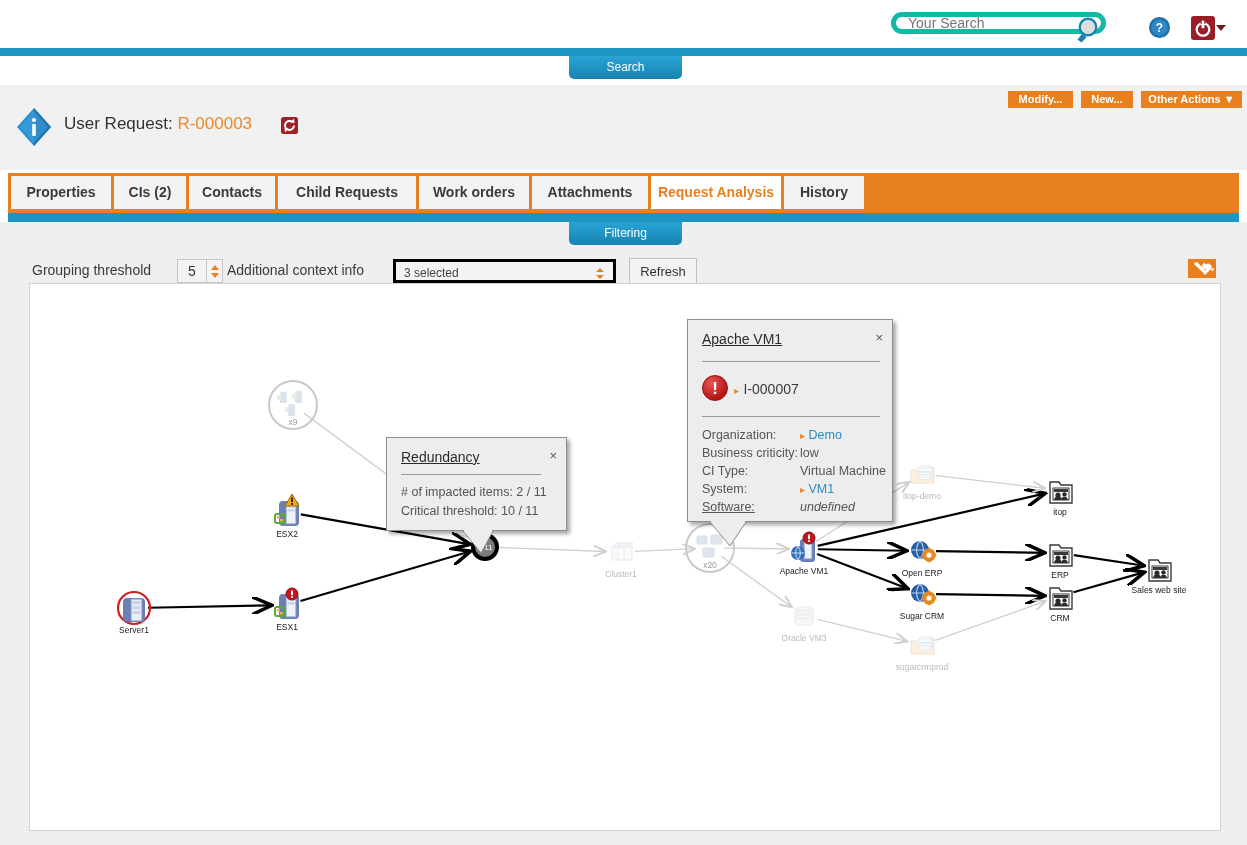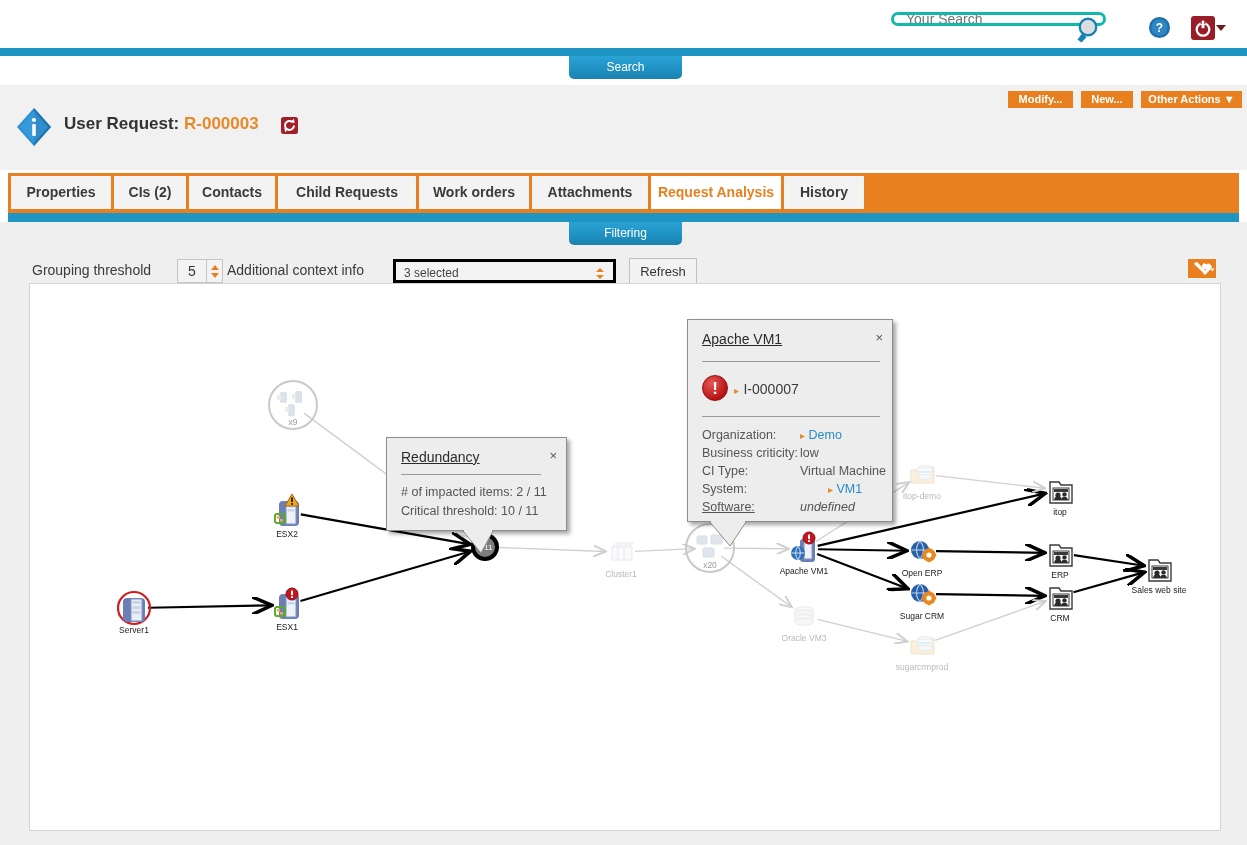--- a/index.html
+++ b/index.html
@@ -9,22 +9,22 @@
     background: #ffffff;
     font-family: "Liberation Sans", sans-serif;
     overflow: hidden;
   }
   .page { position: relative; width: 1247px; height: 845px; background:#fff; }
 
   
   .topbar { position:absolute; left:0; top:0; width:1247px; height:48px; background:#fff; }
   .search-wrap { position:absolute; left:891px; top:12px; width:215px; height:31px; }
   .search-input {
-    position:absolute; left:0; top:0; width:215px; height:14px;
-    border:3px solid #14b8a6; border-radius:16px; background:#fff;
+    position:absolute; left:0; top:0; width:215px; height:22px;
+    border:5px solid #14b8a6; border-radius:16px; background:#fff;
     font-family:"Liberation Sans", sans-serif; font-size:14px; color:#1a1a1a;
     padding:0 36px 0 12px; outline:none;
   }
   .search-glass {
     position:absolute; left:185px; top:4px; width:28px; height:28px;
   }
   .help-btn { position:absolute; left:1148px; top:16px; width:23px; height:23px; cursor:pointer; }
   .power-btn { position:absolute; left:1191px; top:16px; width:24px; height:24px; cursor:pointer; }
   .power-caret {
     position:absolute; left:1216px; top:25px; width:0;height:0;
@@ -42,21 +42,21 @@
     border-radius:0 0 5px 5px;
     color:#fff; font-size:12px; text-align:center; line-height:23px; cursor:pointer;
   }
   #search-sec-tab { left:569px; }
 
   
   .obj-header { position:absolute; left:0; top:85px; width:1247px; height:85px; background:#f1f1f1; border-bottom:none; }
   .obj-icon { position:absolute; left:16px; top:107px; width:36px; height:40px; }
   .obj-title {
     position:absolute; left:64px; top:114px; height:24px;
-    font-size:17px; font-weight:bold; color:#333; white-space:nowrap;
+    font-size:17px; font-weight:normal; color:#333; white-space:nowrap;
   }
   .obj-title .code { color:#e8892a; }
   .reload-icon { position:absolute; left:281px; top:117px; width:17px; height:17px; cursor:pointer; }
 
   .act-btn {
     position:absolute; top:91px; height:17px;
     background:#e8801f; color:#fff; font-size:11px; font-weight:bold;
     line-height:17px; text-align:center; cursor:pointer; border:none; padding:0 7px;
     font-family:"Liberation Sans", sans-serif;
   }
@@ -595,21 +595,21 @@
     <div class="tip-hr" style="position:absolute;left:14px;top:96px;width:178px;"></div>
 
     <div id="apache-fields">
         <div class="k" style="left: 14px; top: 108px;">Organization:</div>
         <div class="v" style="left: 112px; top: 108px;"><span class="link-arrow">▸</span> <span class="link-txt">Demo</span></div>
         <div class="k" style="left: 14px; top: 126px;">Business criticity:</div>
         <div class="v" style="left: 112px; top: 126px;">low</div>
         <div class="k" style="left: 14px; top: 144px;">CI Type:</div>
         <div class="v" style="left: 112px; top: 144px;">Virtual Machine</div>
         <div class="k" style="left: 14px; top: 162px;">System:</div>
-        <div class="v" style="left: 112px; top: 162px; margin-left: 28px;"><span class="link-arrow">▸</span> <span class="link-txt">VM1</span></div>
+        <div class="v" style="left: 112px; top: 162px;"><span class="link-arrow">▸</span> <span class="link-txt">VM1</span></div>
         <div class="k" style="left: 14px; top: 180px; text-decoration: underline;">Software:</div>
         <div class="v italic" style="left: 112px; top: 180px;">undefined</div>
       </div>
 
     <svg style="position:absolute;left:20px;top:202px;width:40px;height:24px;overflow:visible;">
       <polygon points="2,0 38,0 22,24" fill="#ededed" stroke="#8d8d8d" stroke-width="1"></polygon>
       <line x1="3" y1="0" x2="37" y2="0" stroke="#ededed" stroke-width="2"></line>
     </svg>
   </div>
 

